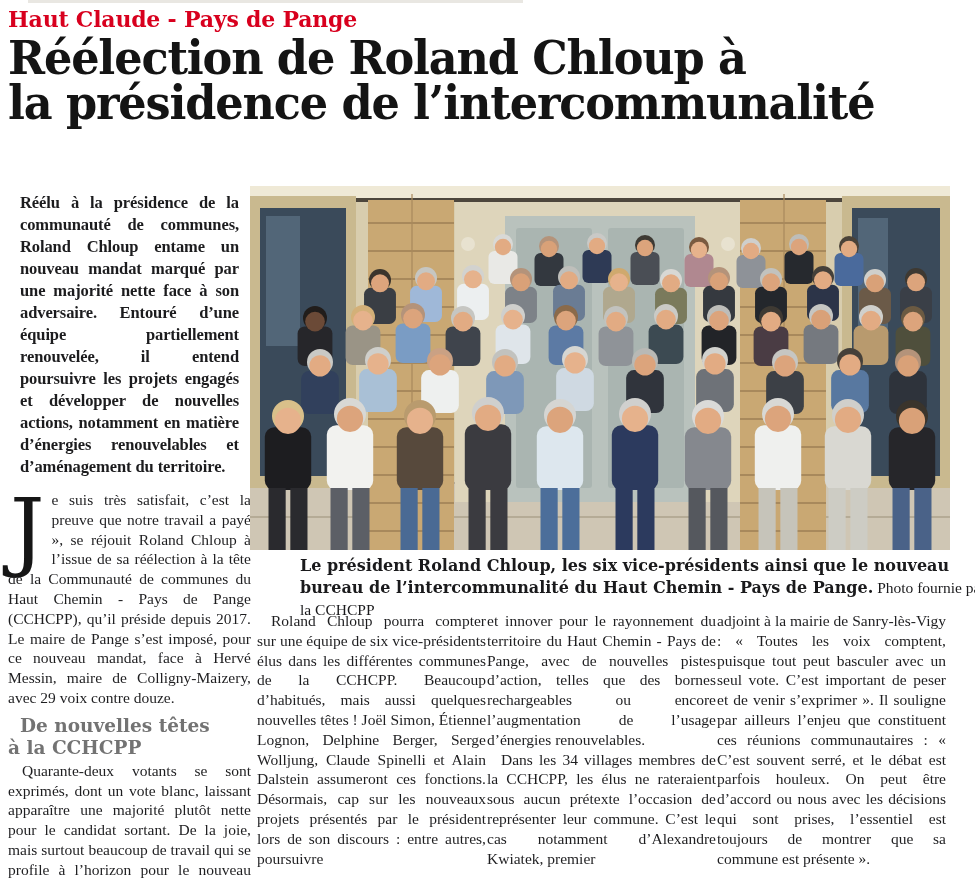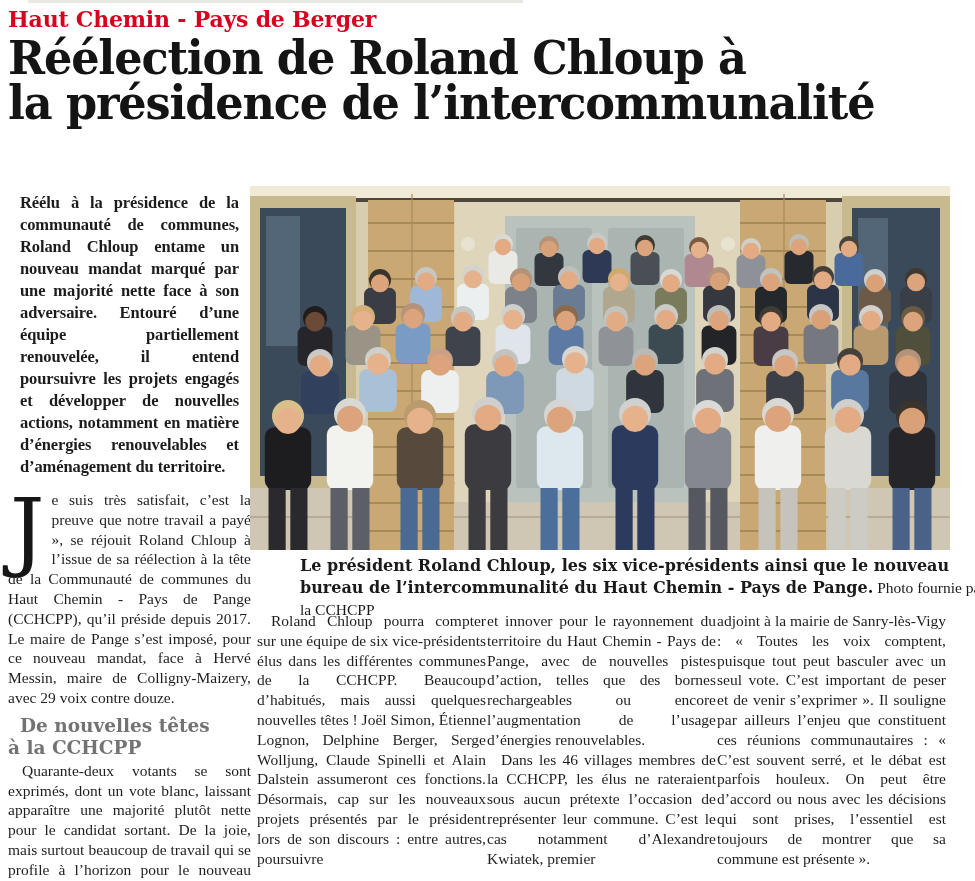--- a/index.html
+++ b/index.html
@@ -61,21 +61,21 @@
   }
   .col{width:229px;}
 </style>
 </head>
 <body>
 
 <div class="page">
 
   <div class="top-rule"></div>
 
-  <div class="kicker">Haut Chemin - Pays de Berger</div>
+  <div class="kicker">Haut Claude - Pays de Pange</div>
 
   <h1 class="headline">
     <span>Réélection de Roland Chloup à</span>
     <span>la présidence de l’intercommunalité</span>
   </h1>
 
   <div class="left-col">
     <p class="lead">Réélu à la présidence de la communauté de communes, Roland Chloup entame un nouveau mandat marqué par une majorité nette face à son adversaire. Entouré d’une équipe partiellement renouvelée, il entend poursuivre les projets engagés et développer de nouvelles actions, notamment en matière d’énergies renouvelables et d’aménagement du territoire.</p>
     <p class="body-text opening"><span class="dropcap">J</span><span>e suis très satisfait, c’est la preuve que notre travail a payé », se réjouit Roland Chloup à l’issue de sa réélection à la tête de la Communauté de communes du Haut Chemin - Pays de Pange (CCHCPP), qu’il préside depuis 2017. Le maire de Pange s’est imposé, pour ce nouveau mandat, face à Hervé Messin, maire de Colligny-Maizery, avec 29 voix contre douze.</span></p>
     <h2 class="subhead">
@@ -338,20 +338,20 @@
   </figure>
 
   <div class="caption"><span class="cap-b">Le président Roland Chloup, les six vice-présidents ainsi que le nouveau bureau de l’intercommunalité du Haut Chemin - Pays de Pange.</span><span class="cap-r"> Photo fournie par la CCHCPP</span></div>
 
   <div class="bottom-cols">
     <div class="col">
       <p class="body-text indent">Roland Chloup pourra compter sur une équipe de six vice-présidents élus dans les différentes communes de la CCHCPP. Beaucoup d’habitués, mais aussi quelques nouvelles têtes ! Joël Simon, Étienne Lognon, Delphine Berger, Serge Wolljung, Claude Spinelli et Alain Dalstein assumeront ces fonctions. Désormais, cap sur les nouveaux projets présentés par le président lors de son discours : entre autres, poursuivre</p>
     </div>
     <div class="col">
       <p class="body-text">et innover pour le rayonnement du territoire du Haut Chemin - Pays de Pange, avec de nouvelles pistes d’action, telles que des bornes rechargeables ou encore l’augmentation de l’usage d’énergies renouvelables.</p>
-      <p class="body-text indent">Dans les 46 villages membres de la CCHCPP, les élus ne rateraient sous aucun prétexte l’occasion de représenter leur commune. C’est le cas notamment d’Alexandre Kwiatek, premier</p>
+      <p class="body-text indent">Dans les 34 villages membres de la CCHCPP, les élus ne rateraient sous aucun prétexte l’occasion de représenter leur commune. C’est le cas notamment d’Alexandre Kwiatek, premier</p>
     </div>
     <div class="col">
       <p class="body-text">adjoint à la mairie de Sanry-lès-Vigy : « Toutes les voix comptent, puisque tout peut basculer avec un seul vote. C’est important de peser et de venir s’exprimer ». Il souligne par ailleurs l’enjeu que constituent ces réunions communautaires : « C’est souvent serré, et le débat est parfois houleux. On peut être d’accord ou nous avec les décisions qui sont prises, l’essentiel est toujours de montrer que sa commune est présente ».</p>
     </div>
   </div>
 
 </div>
 
 </body></html>

